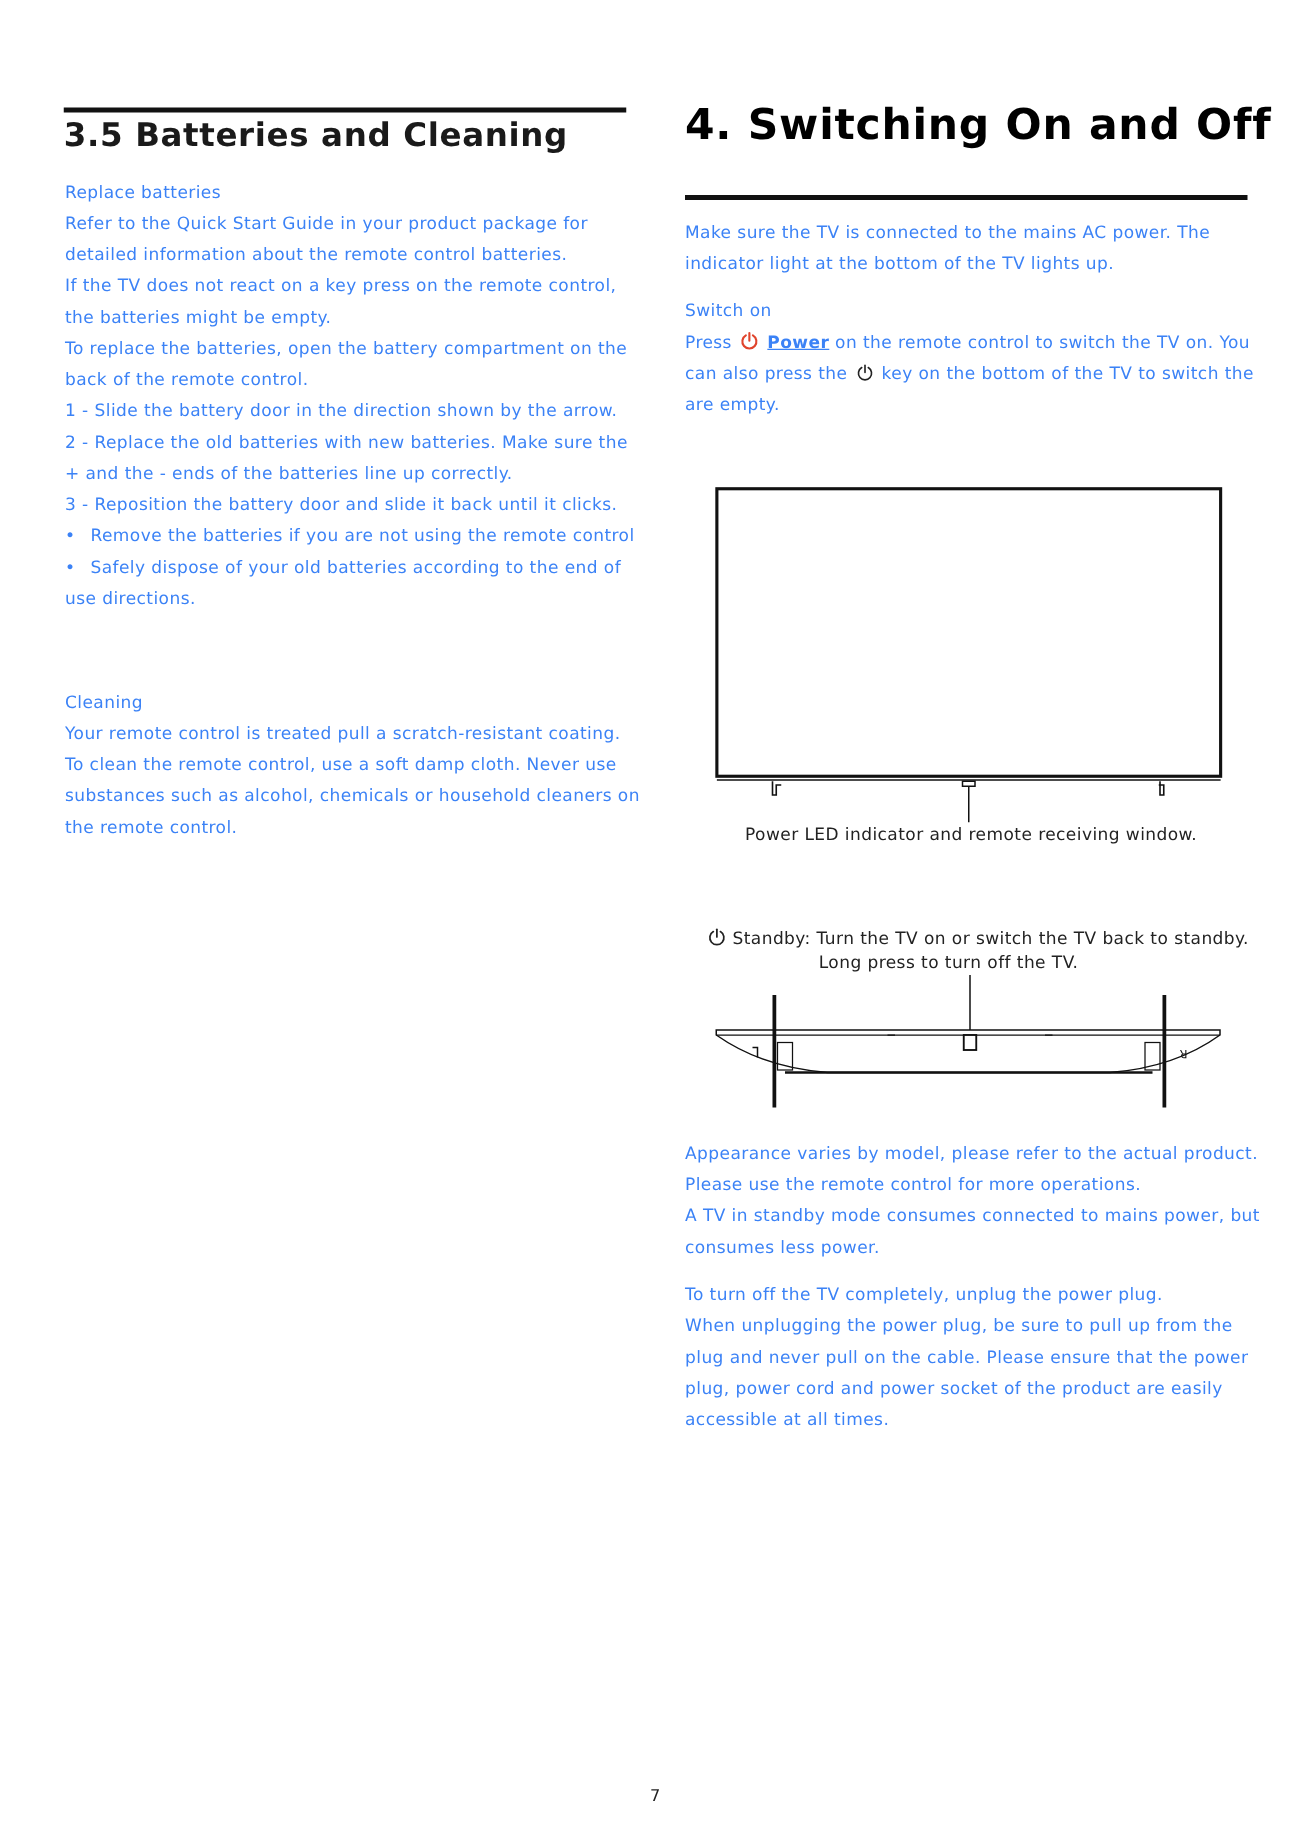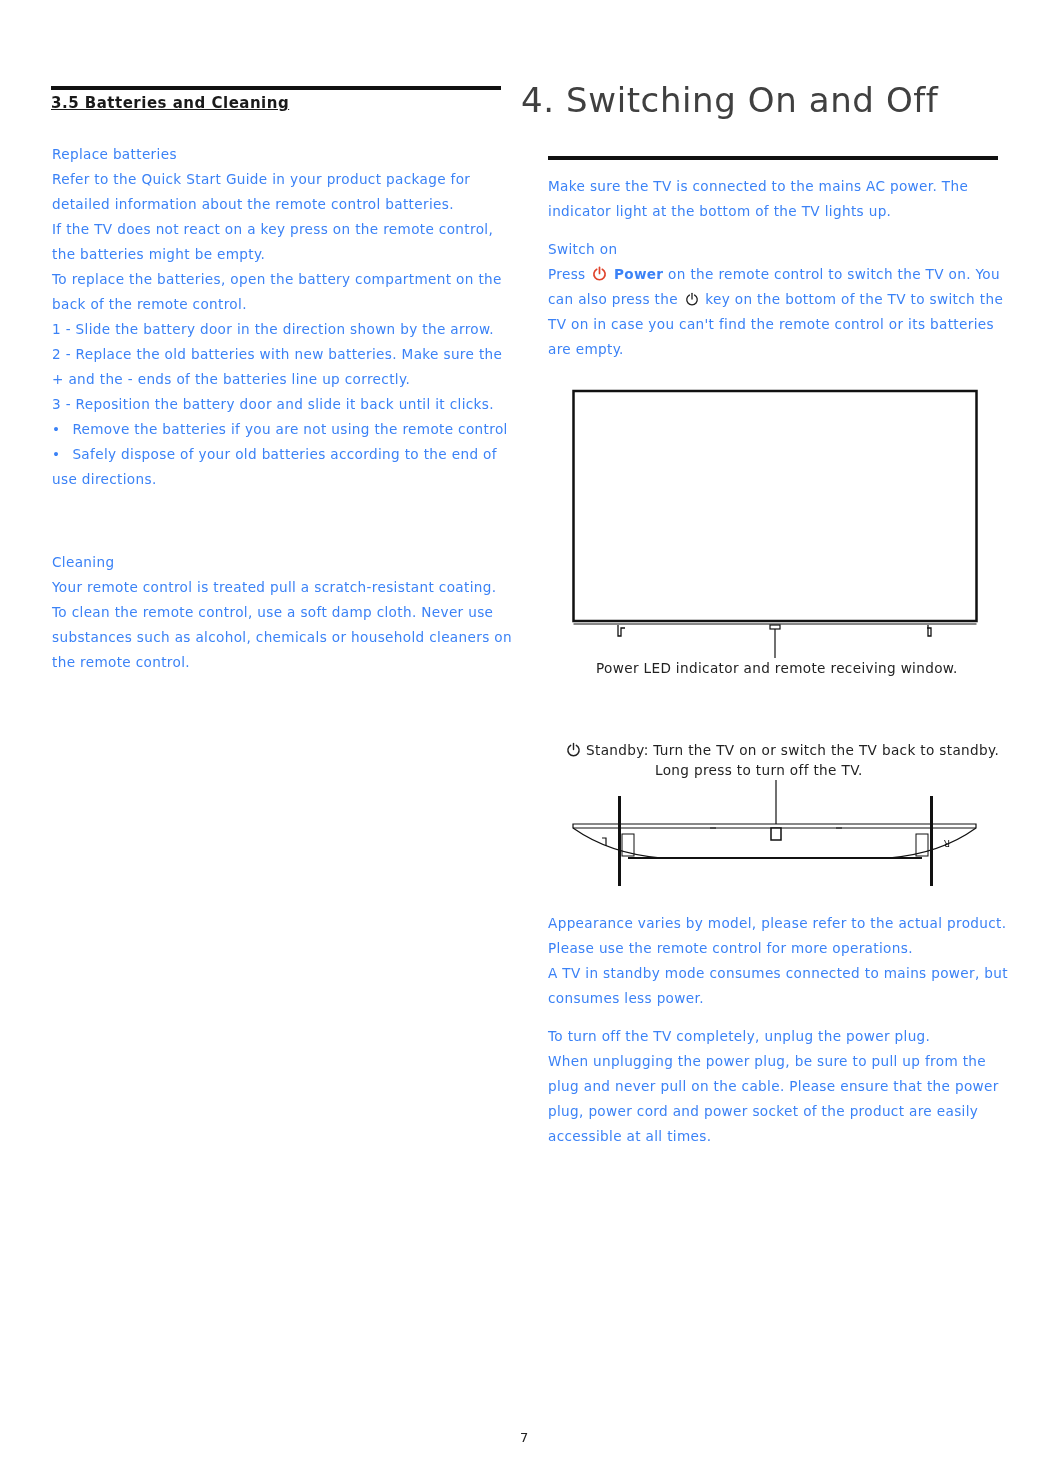--- a/index.html
+++ b/index.html
@@ -1,20 +1,20 @@
 <!DOCTYPE html>
 <html><head>
 <meta charset="utf-8">
 <style>
   html, body { margin:0; padding:0; background:#ffffff; }
   body { width:1049px; height:1474px; position:relative; font-family:"DejaVu Sans", sans-serif; color:#1a1a1a; overflow:hidden; }
   .abs { position:absolute; }
   .rule { position:absolute; background:#111; }
-  .h-left { position:absolute; left:51px; top:94px; font-size:15px; font-weight:bold; letter-spacing:0.5px; color:#1a1a1a;text-decoration:underline; }
-  .h-right { position:absolute; left:521px; top:80px; font-size:34px; font-weight:normal; letter-spacing:0.6px; color:#404040; }
+  .h-left { position:absolute; left:51px; top:94px; font-size:26px; font-weight:bold; letter-spacing:0.5px; color:#1a1a1a; }
+  .h-right { position:absolute; left:548px; top:80px; font-size:34px; font-weight:bold; letter-spacing:0.6px; color:#000000; }
   .para { position:absolute; font-size:13.6px; line-height:25px; letter-spacing:0.35px; color:#3b82f6; white-space:nowrap; }
   .para .line { display:block; height:25px; }
   .bullet::before { content:"•"; margin-right:12px; }
   .caption { position:absolute; font-size:13.6px; letter-spacing:0.35px; color:#222; white-space:nowrap; }
   .pagenum { position:absolute; left:520px; top:1430px; font-size:13px; color:#222; }
 </style>
 </head>
 <body>
 
 <div class="rule" style="left:51px; top:86px; width:450px; height:4px;"></div>
@@ -54,32 +54,31 @@
 </div>
 
 <div class="para" style="left:548px; top:237px;">
   <span class="line">Switch on</span>
   <span class="line">
     <span>Press</span>
     <svg width="15" height="15" viewBox="0 0 16 16" style="vertical-align:-2px; margin:0 2px;">
       <path d="M5 3.5 A6 6 0 1 0 11 3.5" fill="none" stroke="#e0442c" stroke-width="1.8" stroke-linecap="round"></path>
       <line x1="8" y1="1.5" x2="8" y2="8" stroke="#e0442c" stroke-width="1.8" stroke-linecap="round"></line>
     </svg>
-    <span class="pwr-bold" style="font-weight:bold;">Power</span>
+    <span class="pwr-bold" style="font-weight:bold;text-decoration:underline;">Power</span>
     <span>on the remote control to switch the TV on. You</span>
   </span>
   <span class="line">
     <span>can also press the</span>
     <svg width="14" height="14" viewBox="0 0 16 16" style="vertical-align:-2px; margin:0 2px;">
       <path d="M5 3.5 A6 6 0 1 0 11 3.5" fill="none" stroke="#222" stroke-width="1.5" stroke-linecap="round"></path>
       <line x1="8" y1="1.5" x2="8" y2="8" stroke="#222" stroke-width="1.5" stroke-linecap="round"></line>
     </svg>
     <span>key on the bottom of the TV to switch the</span>
   </span>
-  <span class="line">TV on in case you can't find the remote control or its batteries</span>
   <span class="line">are empty.</span>
 </div>
 
 <svg class="abs" style="left:570px; top:388px;" width="412" height="270" viewBox="0 0 412 270">
   <rect x="3.5" y="3" width="403" height="230" fill="#fff" stroke="#111" stroke-width="2.5"></rect>
   <line x1="3.5" y1="236" x2="406.5" y2="236" stroke="#111" stroke-width="1.2"></line>
   <path d="M48 237 v11 h3 v-8 h4" fill="none" stroke="#111" stroke-width="1.3"></path>
   <path d="M358 237 v11 h3 v-8 h-4" fill="none" stroke="#111" stroke-width="1.3"></path>
   <rect x="200" y="237" width="10" height="4" fill="none" stroke="#111" stroke-width="1.2"></rect>
   <line x1="205" y1="241" x2="205" y2="270" stroke="#111" stroke-width="1.2"></line>

